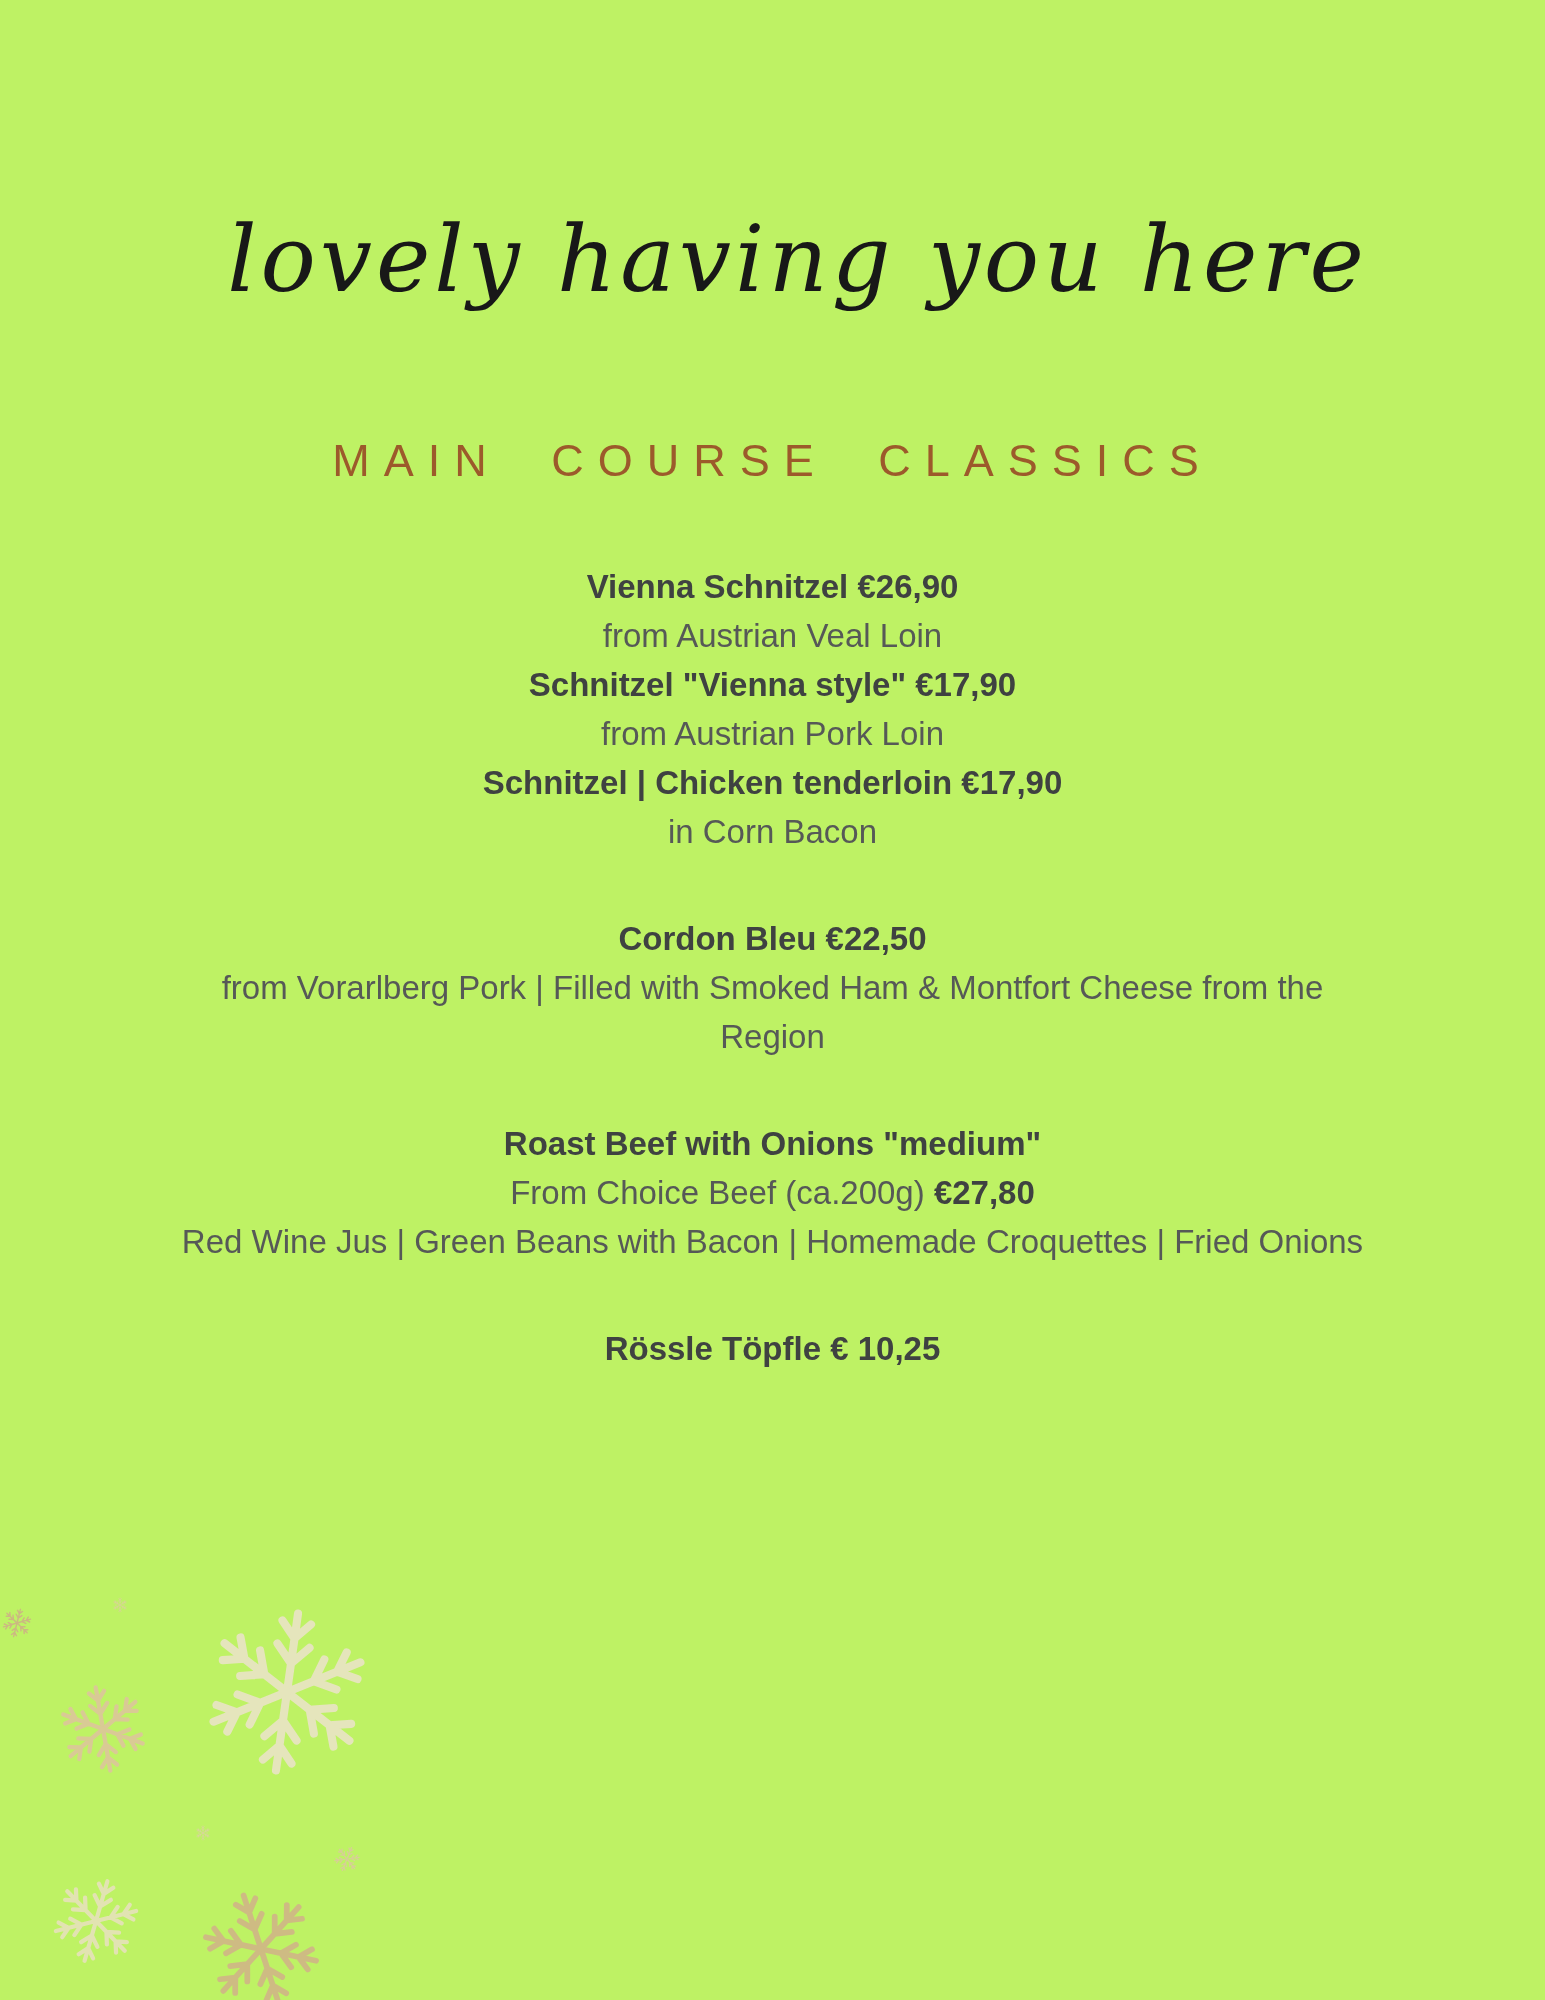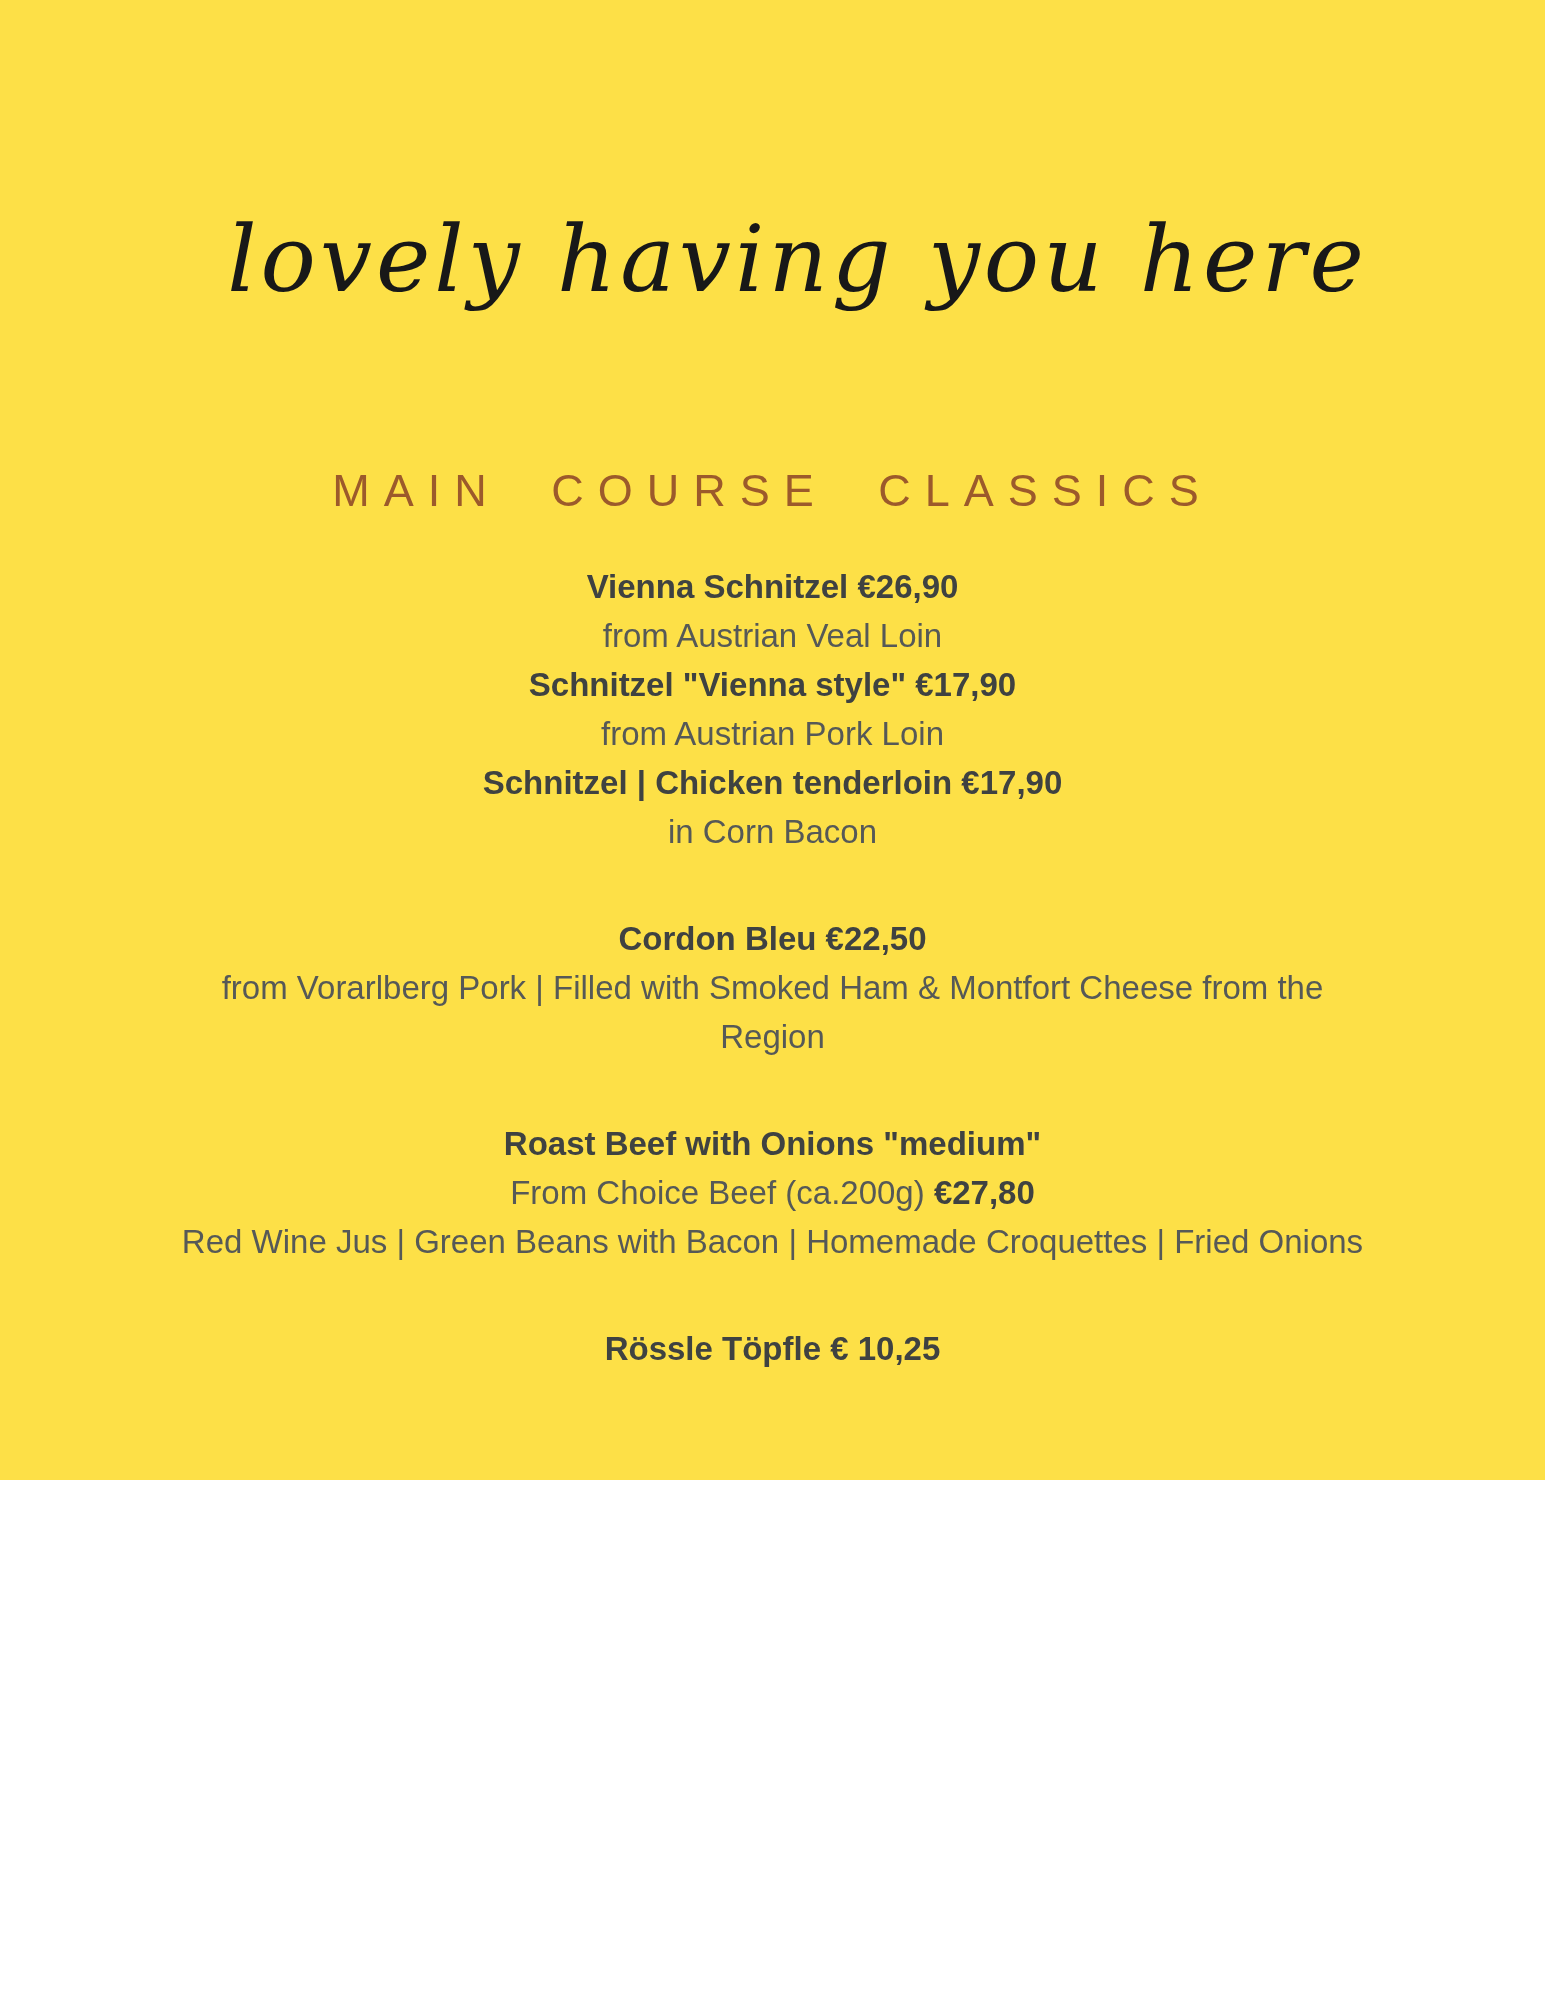--- a/index.html
+++ b/index.html
@@ -1,21 +1,21 @@
 <!DOCTYPE html>
 <html><head>
 <meta charset="utf-8">
 <style>
   * { margin: 0; padding: 0; box-sizing: border-box; }
   html, body { background: #ffffff; }
   .page {
     position: relative;
     width: 1545px;
-    height: 1480px;
-    background: #fde047;
+    height: 2000px;
+    background: #bef264;
     overflow: hidden;
     font-family: "Liberation Sans", sans-serif;
   }
   .script {
     position: absolute;
     top: 185px;
     left: 0;
     width: 100%;
     text-align: center;
     text-indent: 50px;
@@ -23,21 +23,21 @@
     font-style: italic;
     font-weight: 400;
     font-size: 92px;
     line-height: 150px;
     letter-spacing: 4px;
     color: #181818;
     white-space: nowrap;
   }
   .title {
     position: absolute;
-    top: 462px;
+    top: 432px;
     left: 0;
     width: 100%;
     text-align: center;
     font-family: "Liberation Sans", sans-serif;
     font-weight: 400;
     font-size: 45px;
     line-height: 58px;
     letter-spacing: 14px;
     word-spacing: 24px;
     color: #9c5a2b;

